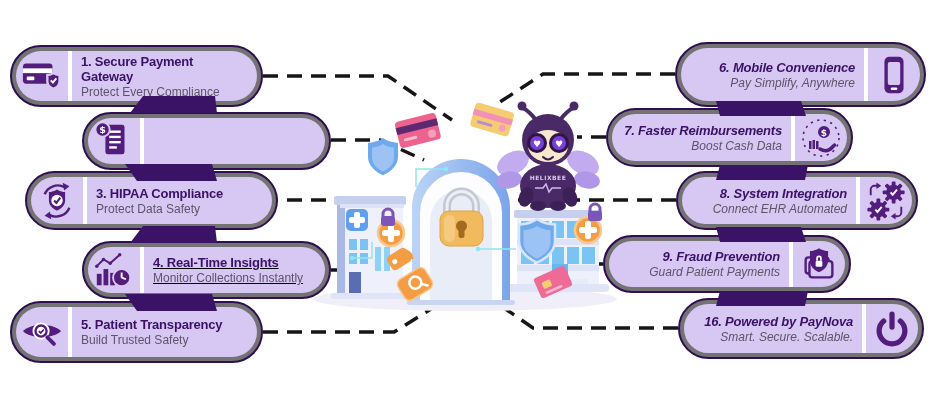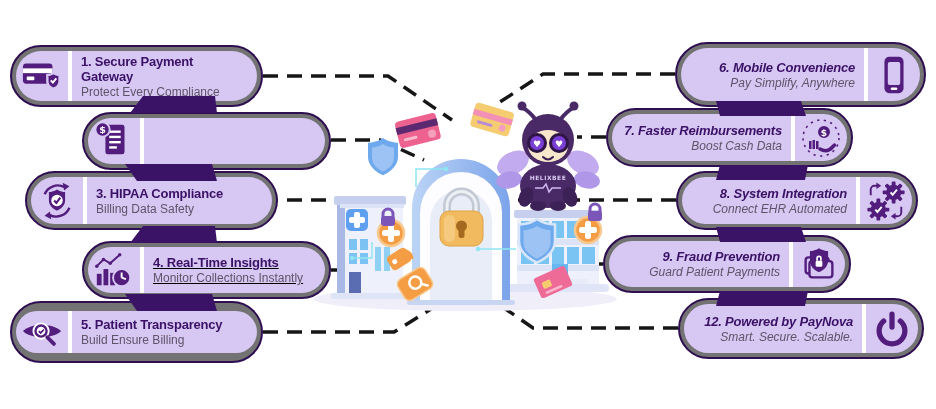--- a/index.html
+++ b/index.html
@@ -16,21 +16,21 @@
   .right .icon-box{border-left:4px solid #fff;}
   .texts{flex:1;display:flex;flex-direction:column;justify-content:center;padding:0 9px;}
   .left .texts{text-align:left;}
   .right .texts{text-align:right;font-style:italic;}
   .t{font-size:13px;font-weight:bold;color:#3a1166;letter-spacing:-0.2px;line-height:15px;}
   .s{font-size:12px;color:#5c5468;line-height:14px;margin-top:1px;}
   .p1{left:10px;top:45px;width:253px;height:62px;}
   .p2{left:82px;top:112px;width:249px;height:58px;}
   .p3{left:25px;top:171px;width:253px;height:59px;}
   .p4{left:82px;top:241px;width:249px;height:58px;text-decoration:underline;}
-  .p5{left:10px;top:301px;width:253px;height:62px;align-items:center;}
+  .p5{left:10px;top:301px;width:253px;height:62px;}
   .p6{left:675px;top:42px;width:251px;height:65px;}
   .p7{left:606px;top:108px;width:247px;height:59px;}
   .p8{left:676px;top:171px;width:242px;height:59px;}
   .p9{left:603px;top:235px;width:248px;height:58px;}
   .p10{left:678px;top:298px;width:246px;height:61px;}
   .ic{fill:#521d7d;}
 </style>
 </head>
 <body>
 
@@ -255,21 +255,21 @@
           <path class="ic" d="M28,3 l7,3.5 -5.5,4.5 z"></path>
           <path d="M35,29 A15,15 0 0 1 14,36.5" stroke="#521d7d" stroke-width="2.5" fill="none"></path>
           <path class="ic" d="M16,41 l-7,-3.5 5.5,-4.5 z"></path>
           <path class="ic" d="M22,10 c3.5,2.5 8.5,2.7 8.5,2.7 v8.8 c0,7.5 -8.5,10.5 -8.5,10.5 s-8.5,-3 -8.5,-10.5 v-8.8 c0,0 5,-0.2 8.5,-2.7 z"></path>
           <circle cx="22" cy="21.5" r="6" fill="#fff"></circle>
           <polyline points="19,21.5 21.3,24 25.5,18.5" stroke="#521d7d" stroke-width="2.2" fill="none"></polyline>
         </svg>
       </div>
       <div class="texts">
         <div class="t">3. HIPAA Compliance</div>
-        <div class="s">Billing Data Safety</div>
+        <div class="s">Protect Data Safety</div>
       </div>
     </div>
   </div>
 
   <div class="pill left p4">
     <div class="pill-fill">
       <div class="icon-box">
         <svg width="42" height="42" viewBox="0 0 44 44">
           <rect class="ic" x="4" y="26" width="5" height="12"></rect>
           <rect class="ic" x="11" y="21" width="5" height="17"></rect>
@@ -297,21 +297,21 @@
         <svg width="42" height="42" viewBox="0 0 44 44">
           <path class="ic" d="M2,21 C10,12.5 34,12.5 42,21 C34,29.5 10,29.5 2,21 z"></path>
           <circle cx="21" cy="21" r="9" fill="#fff"></circle>
           <circle cx="21" cy="21" r="5.8" fill="none" stroke="#521d7d" stroke-width="2.5"></circle>
           <polyline points="18.6,21 20.6,23 24,19.4" stroke="#521d7d" stroke-width="1.8" fill="none"></polyline>
           <line x1="27.5" y1="27.5" x2="34.5" y2="34.5" stroke="#521d7d" stroke-width="4" stroke-linecap="round"></line>
         </svg>
       </div>
       <div class="texts">
         <div class="t">5. Patient Transparency</div>
-        <div class="s">Build Ensure Billing</div>
+        <div class="s">Build Trusted Safety</div>
       </div>
     </div>
   </div>
 
   <div class="pill right p6">
     <div class="pill-fill">
       <div class="texts">
         <div class="t">6. Mobile Convenience</div>
         <div class="s">Pay Simplify, Anywhere</div>
       </div>
@@ -404,21 +404,21 @@
           <rect x="18.5" y="18.5" width="7" height="6.5" rx="1.5" fill="#fff"></rect>
           <path d="M20,18.5 v-2.5 a2,2 0 0 1 4,0 v2.5" stroke="#fff" stroke-width="1.8" fill="none"></path>
         </svg>
       </div>
     </div>
   </div>
 
   <div class="pill right p10">
     <div class="pill-fill">
       <div class="texts">
-        <div class="t">12. Powered by PayNova</div>
+        <div class="t">16. Powered by PayNova</div>
         <div class="s">Smart. Secure. Scalable.</div>
       </div>
       <div class="icon-box">
         <svg width="42" height="42" viewBox="0 0 44 44">
           <path d="M13.3,13.7 A13.5,13.5 0 1 0 30.7,13.7" fill="none" stroke="#521d7d" stroke-width="5.5" stroke-linecap="round"></path>
           <line x1="22" y1="6.5" x2="22" y2="20" stroke="#521d7d" stroke-width="5.5" stroke-linecap="round"></line>
         </svg>
       </div>
     </div>
   </div>

